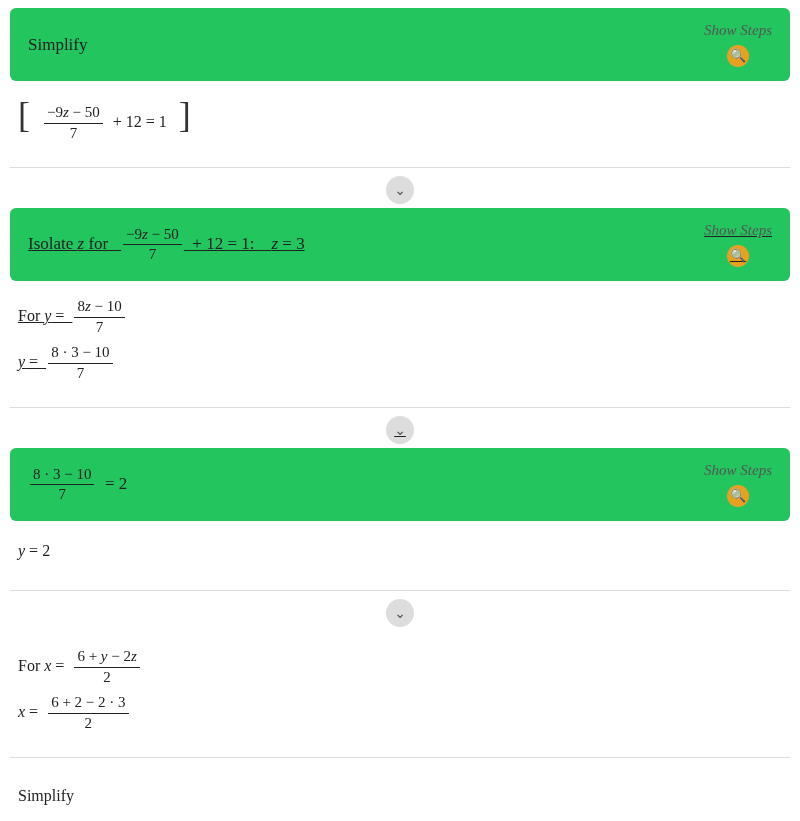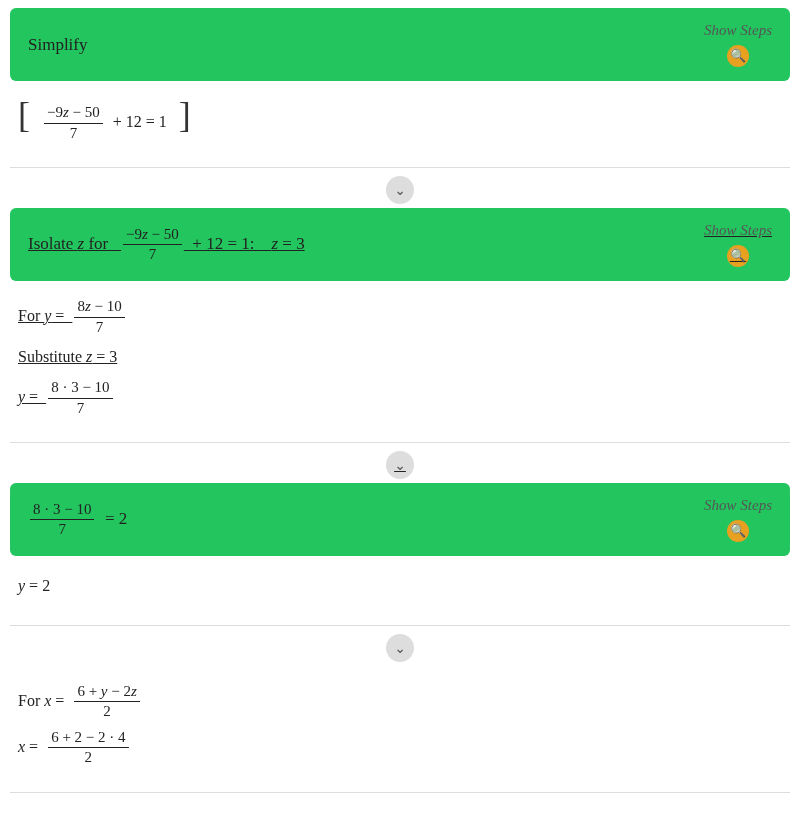--- a/index.html
+++ b/index.html
@@ -173,23 +173,20 @@
 
   <div class="content-area">
     <div class="math-line">
       For <i>y</i> =&nbsp;
       <span class="frac">
         <span class="num">8<i>z</i> − 10</span>
         <span class="den">7</span>
       </span>
     </div>
     <div class="math-line">
-      Substitute <i>z</i> = 3
-    </div>
-    <div class="math-line">
       <i>y</i> =&nbsp;
       <span class="frac">
         <span class="num">8 · 3 − 10</span>
         <span class="den">7</span>
       </span>
     </div>
   </div>
 
   <hr class="divider">
 
@@ -230,21 +227,21 @@
   <div class="math-line">
     For <i>x</i> =&nbsp;
     <span class="frac">
       <span class="num">6 + <i>y</i> − 2<i>z</i></span>
       <span class="den">2</span>
     </span>
   </div>
   <div class="math-line">
     <i>x</i> =&nbsp;
     <span class="frac">
-      <span class="num">6 + 2 − 2 · 4</span>
+      <span class="num">6 + 2 − 2 · 3</span>
       <span class="den">2</span>
     </span>
   </div>
 </div>
 
 <hr class="divider">
 
 <div class="content-area">
   <div class="math-line">Simplify</div>
 

